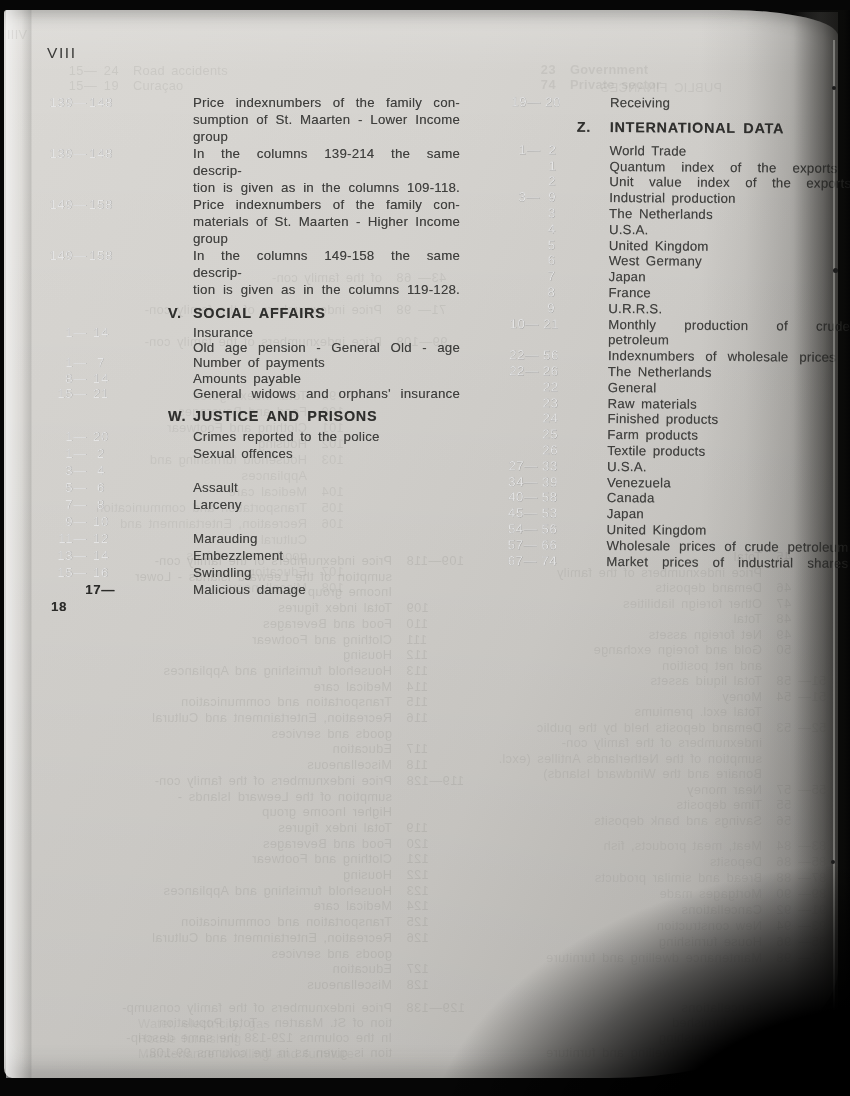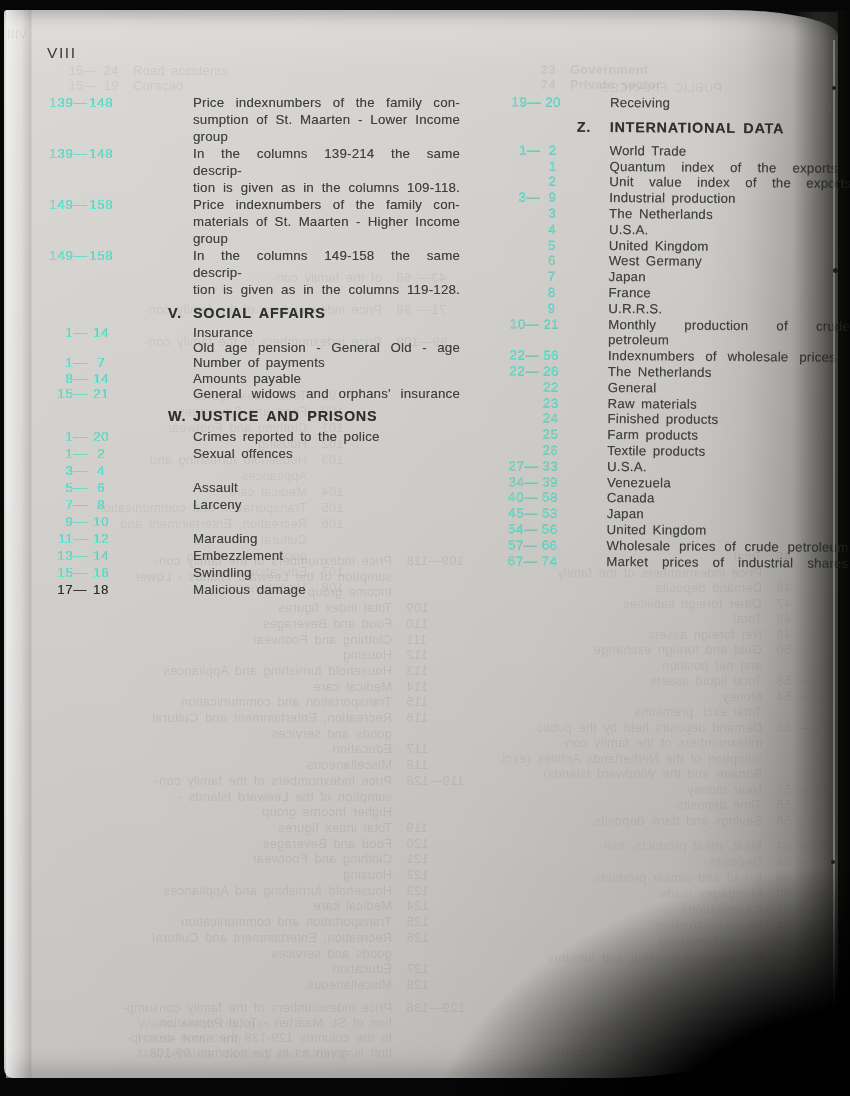--- a/index.html
+++ b/index.html
@@ -31,28 +31,28 @@
   #corner-shadow{position:absolute;right:-50px;bottom:-70px;width:470px;height:300px;z-index:8;pointer-events:none;
     background:radial-gradient(ellipse at 100% 100%, #000 38%, rgba(0,0,0,0.55) 55%, rgba(0,0,0,0) 72%);}
   
   #pagenum{position:absolute;left:47px;top:44px;z-index:4;font-size:15.5px;letter-spacing:1.6px;
     color:#3a3a38;font-weight:400;}
   .col{position:absolute;z-index:4;color:#3f3f3d;font-size:13.2px;
     text-shadow:0.2px 0.2px 0.3px rgba(40,40,40,0.45);}
   #col-left{left:45px;top:94px;width:415px;}
   #col-right{left:490px;top:94px;width:362px;transform:rotate(0.45deg);transform-origin:0 0;}
   .entry{display:flex;align-items:flex-start;}
-  .num{display:flex;flex:none;letter-spacing:0.6px;color:#5eead4;}
+  .num{display:flex;flex:none;letter-spacing:0.6px;color:#e5e5e5;}
   #col-left .num{width:70px;}
   #col-right .num{width:75px;}
   .num .a{flex:1;text-align:right;}
   .num .b{text-align:center;}
   #col-left .num .b{width:28px;}
   #col-right .num .b{width:24px;}
-  .num.bn{font-weight:400;color:#2b2b29;}
+  .num.bn{font-weight:700;color:#2b2b29;flex-direction:column;}
   .desc{display:block;word-spacing:2.5px;letter-spacing:0.25px;}
   #col-left .desc{margin-left:78px;width:267px;}
   #col-right .desc{margin-left:45px;width:228px;}
   #col-right .desc.wide{width:252px;}
   .line{display:block;}
   #col-left .line,#col-left .num{line-height:17px;}
   #col-left .tight .line,#col-left .tight .num{line-height:15.2px;}
   #col-right .line,#col-right .num{line-height:15.8px;}
   .line.jl{text-align:justify;text-align-last:justify;}
   .sec{display:flex;font-weight:700;color:#2f2f2d;font-size:14.3px;letter-spacing:0.8px;

